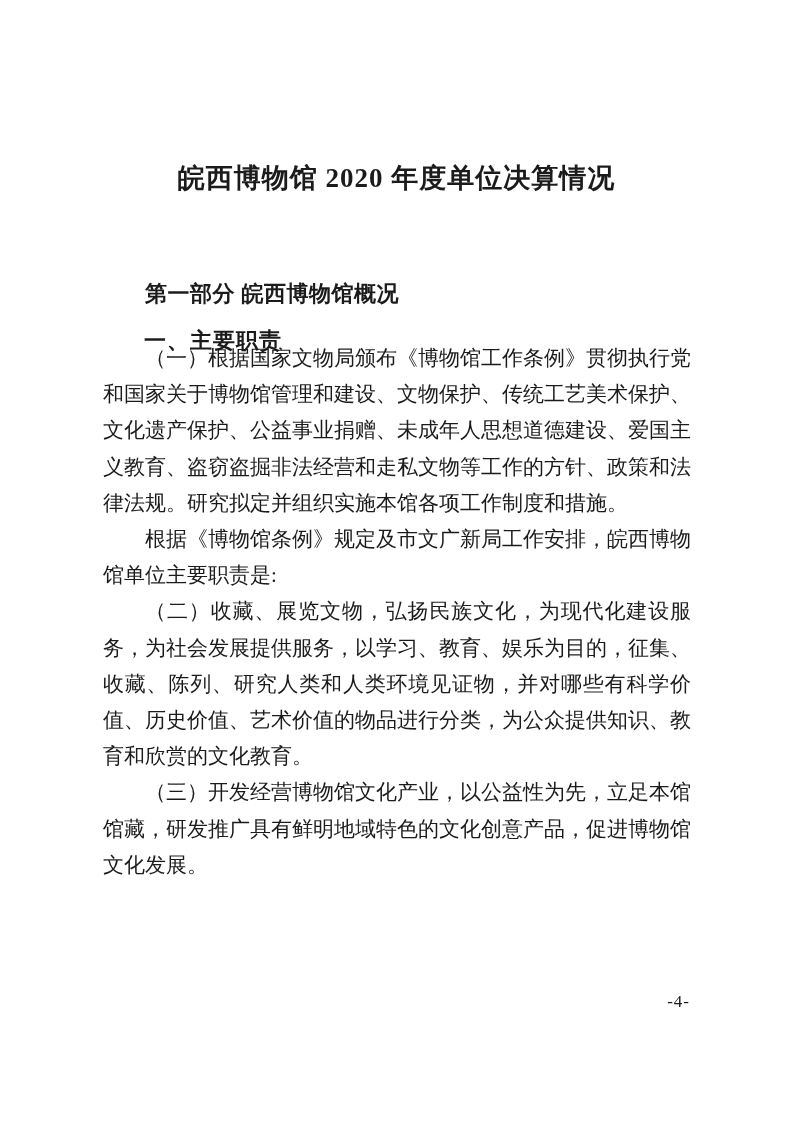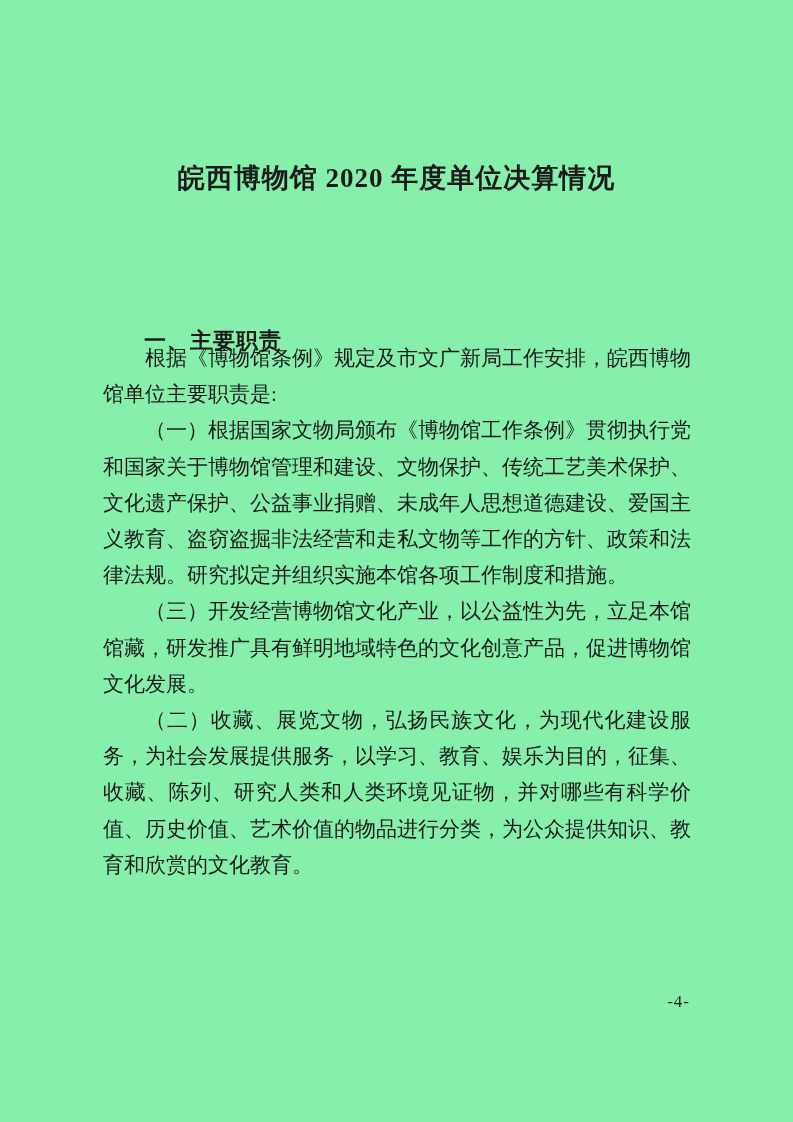--- a/index.html
+++ b/index.html
@@ -5,21 +5,21 @@
   html, body {
     margin: 0;
     padding: 0;
     background: #e8e8e8;
   }
   .page {
     position: relative;
     width: 793px;
     height: 1122px;
     margin: 0 auto;
-    background: #86efac;
+    background: #ffffff;
     overflow: hidden;
     color: #1b1b1b;
   }
   .doc-title {
     position: absolute;
     top: 144px;
     left: 0;
     width: 100%;
     text-align: center;
     font-family: "Liberation Serif", "DejaVu Serif", serif;
@@ -75,25 +75,26 @@
     letter-spacing: 1px;
   }
 </style>
 </head>
 <body>
 
 <div class="page">
 
   <h1 class="doc-title">皖西博物馆 2020 年度单位决算情况</h1>
 
+  <h2 class="part-heading">第一部分 皖西博物馆概况</h2>
 
   <h3 class="sub-heading">一、主要职责</h3>
 
   <div class="body-text">
+    <p>（一）根据国家文物局颁布《博物馆工作条例》贯彻执行党和国家关于博物馆管理和建设、文物保护、传统工艺美术保护、文化遗产保护、公益事业捐赠、未成年人思想道德建设、爱国主义教育、盗窃盗掘非法经营和走私文物等工作的方针、政策和法律法规。研究拟定并组织实施本馆各项工作制度和措施。</p>
     <p>根据《博物馆条例》规定及市文广新局工作安排，皖西博物馆单位主要职责是:</p>
-    <p>（一）根据国家文物局颁布《博物馆工作条例》贯彻执行党和国家关于博物馆管理和建设、文物保护、传统工艺美术保护、文化遗产保护、公益事业捐赠、未成年人思想道德建设、爱国主义教育、盗窃盗掘非法经营和走私文物等工作的方针、政策和法律法规。研究拟定并组织实施本馆各项工作制度和措施。</p>
+    <p>（二）收藏、展览文物，弘扬民族文化，为现代化建设服务，为社会发展提供服务，以学习、教育、娱乐为目的，征集、收藏、陈列、研究人类和人类环境见证物，并对哪些有科学价值、历史价值、艺术价值的物品进行分类，为公众提供知识、教育和欣赏的文化教育。</p>
     <p>（三）开发经营博物馆文化产业，以公益性为先，立足本馆馆藏，研发推广具有鲜明地域特色的文化创意产品，促进博物馆文化发展。</p>
-    <p>（二）收藏、展览文物，弘扬民族文化，为现代化建设服务，为社会发展提供服务，以学习、教育、娱乐为目的，征集、收藏、陈列、研究人类和人类环境见证物，并对哪些有科学价值、历史价值、艺术价值的物品进行分类，为公众提供知识、教育和欣赏的文化教育。</p>
   </div>
 
   <div class="page-number">-4-</div>
 
 </div>
 
 </body></html>

